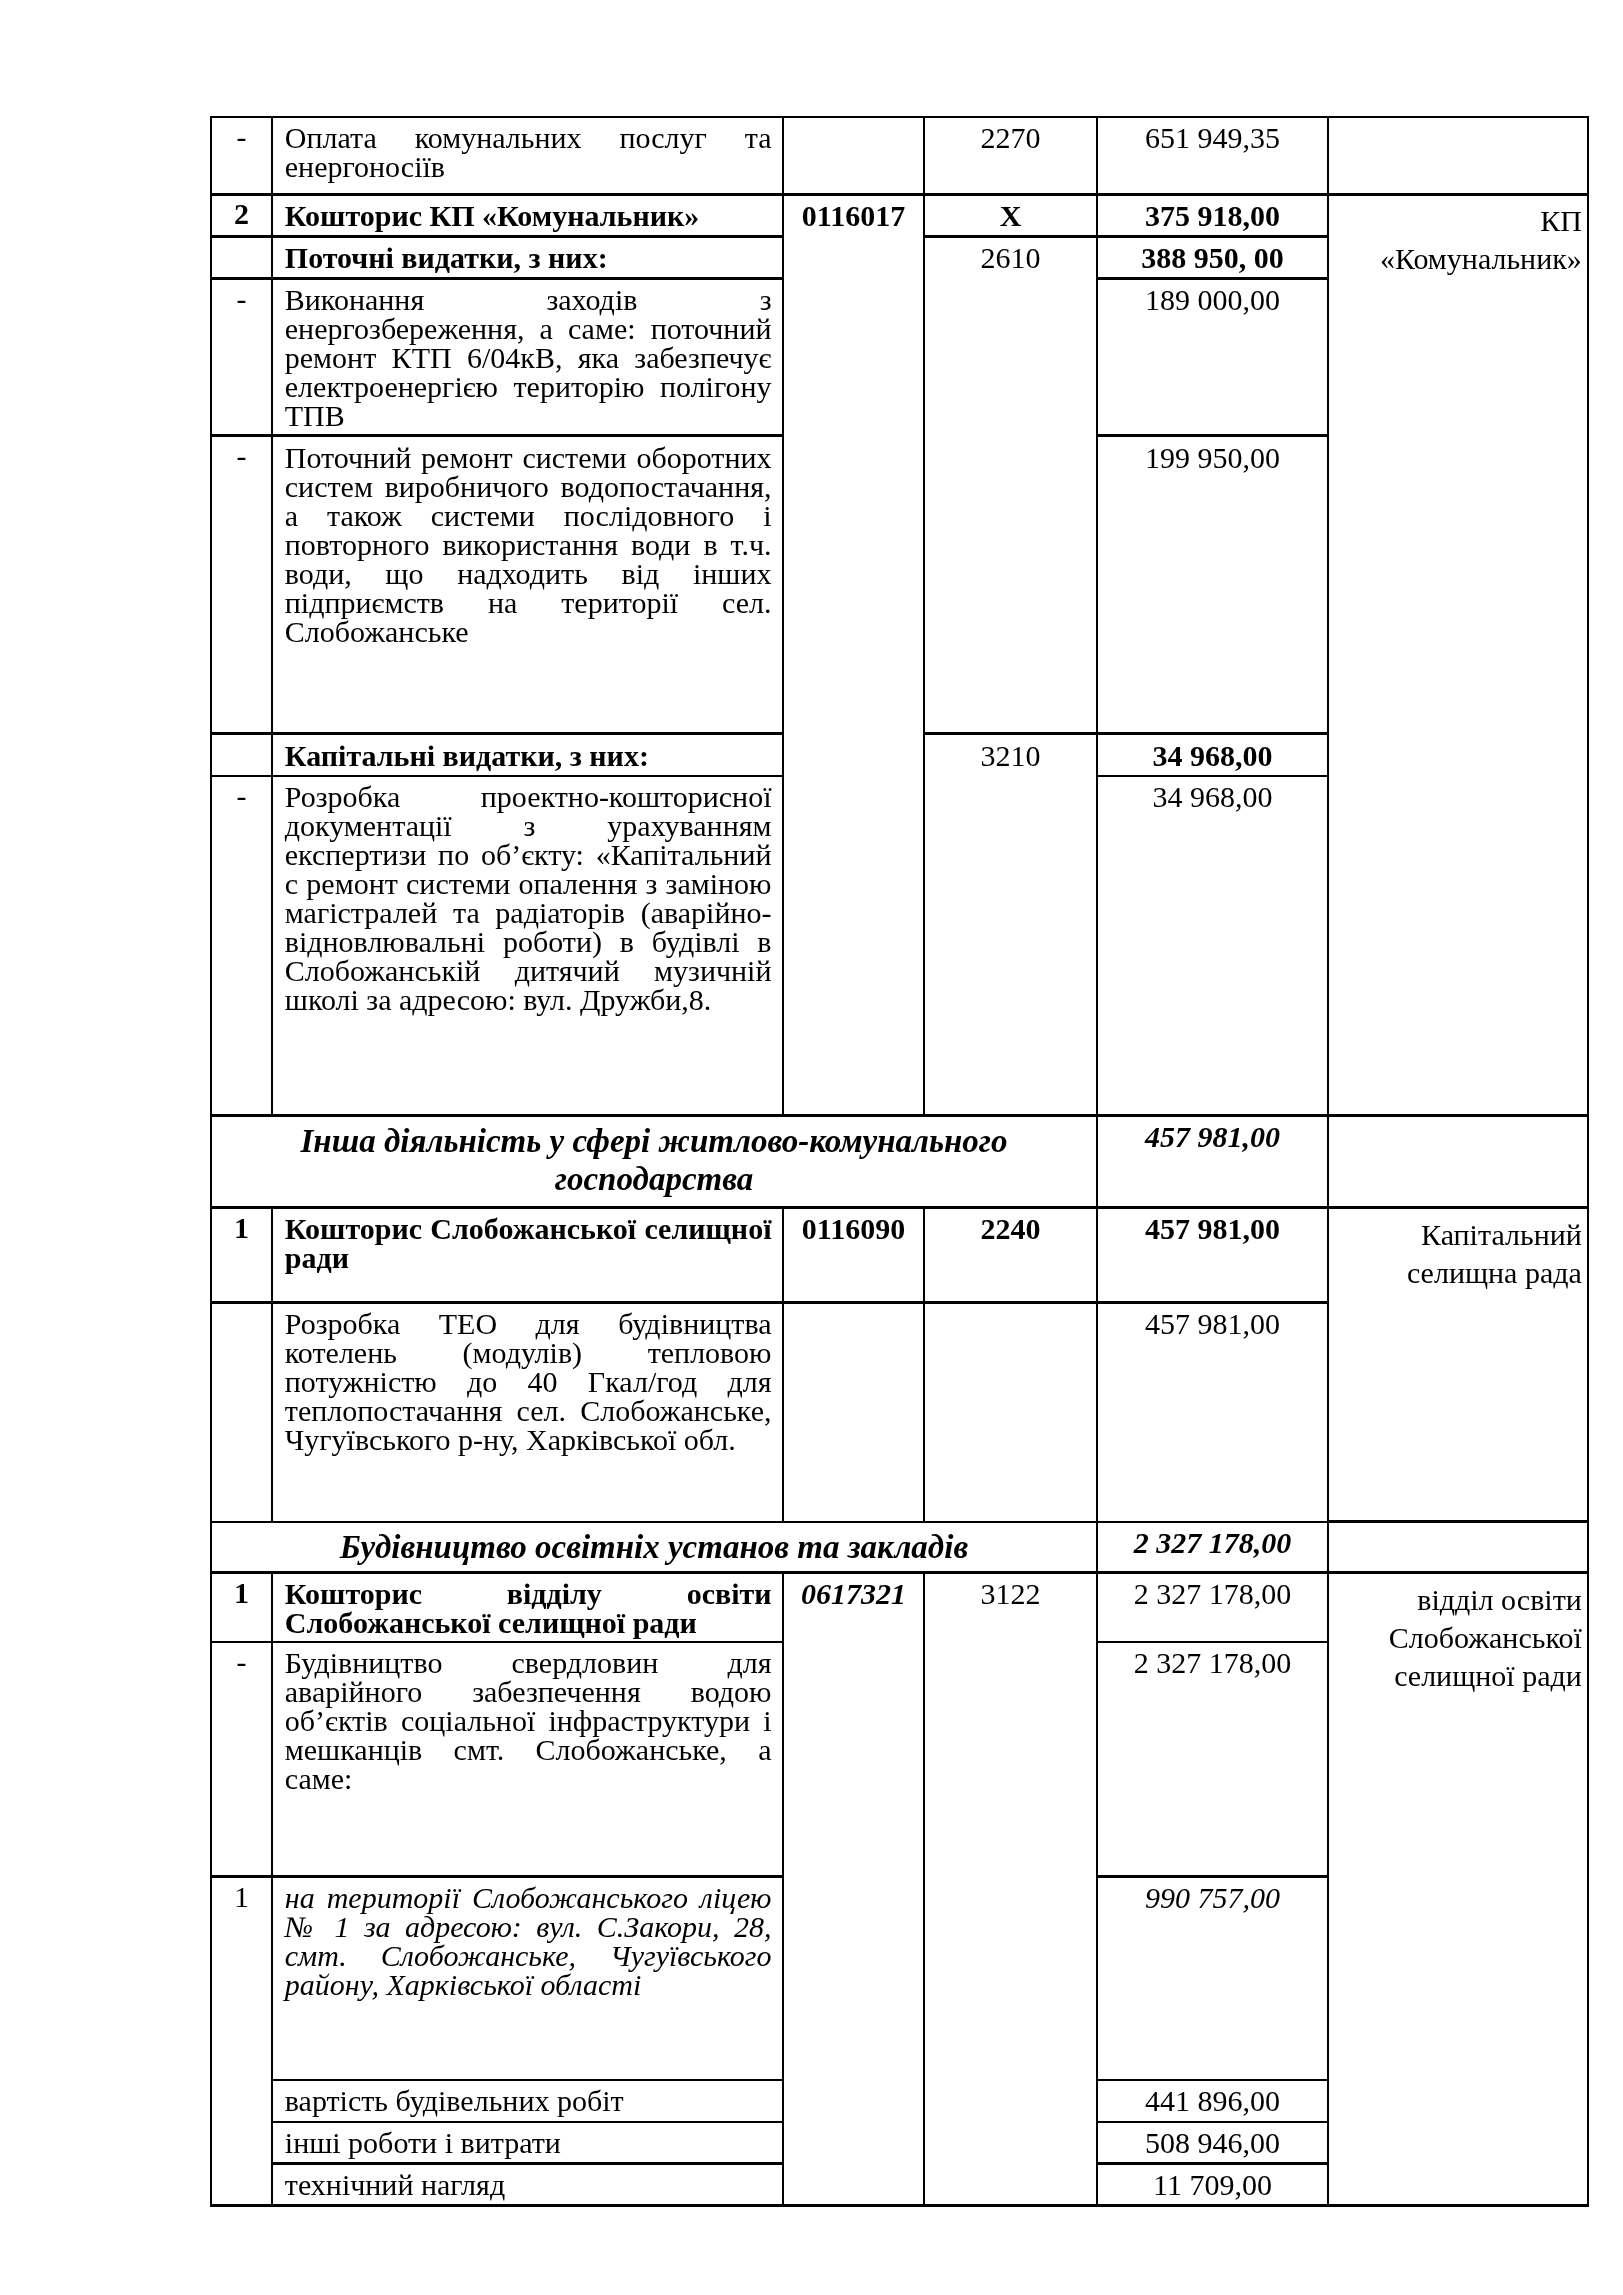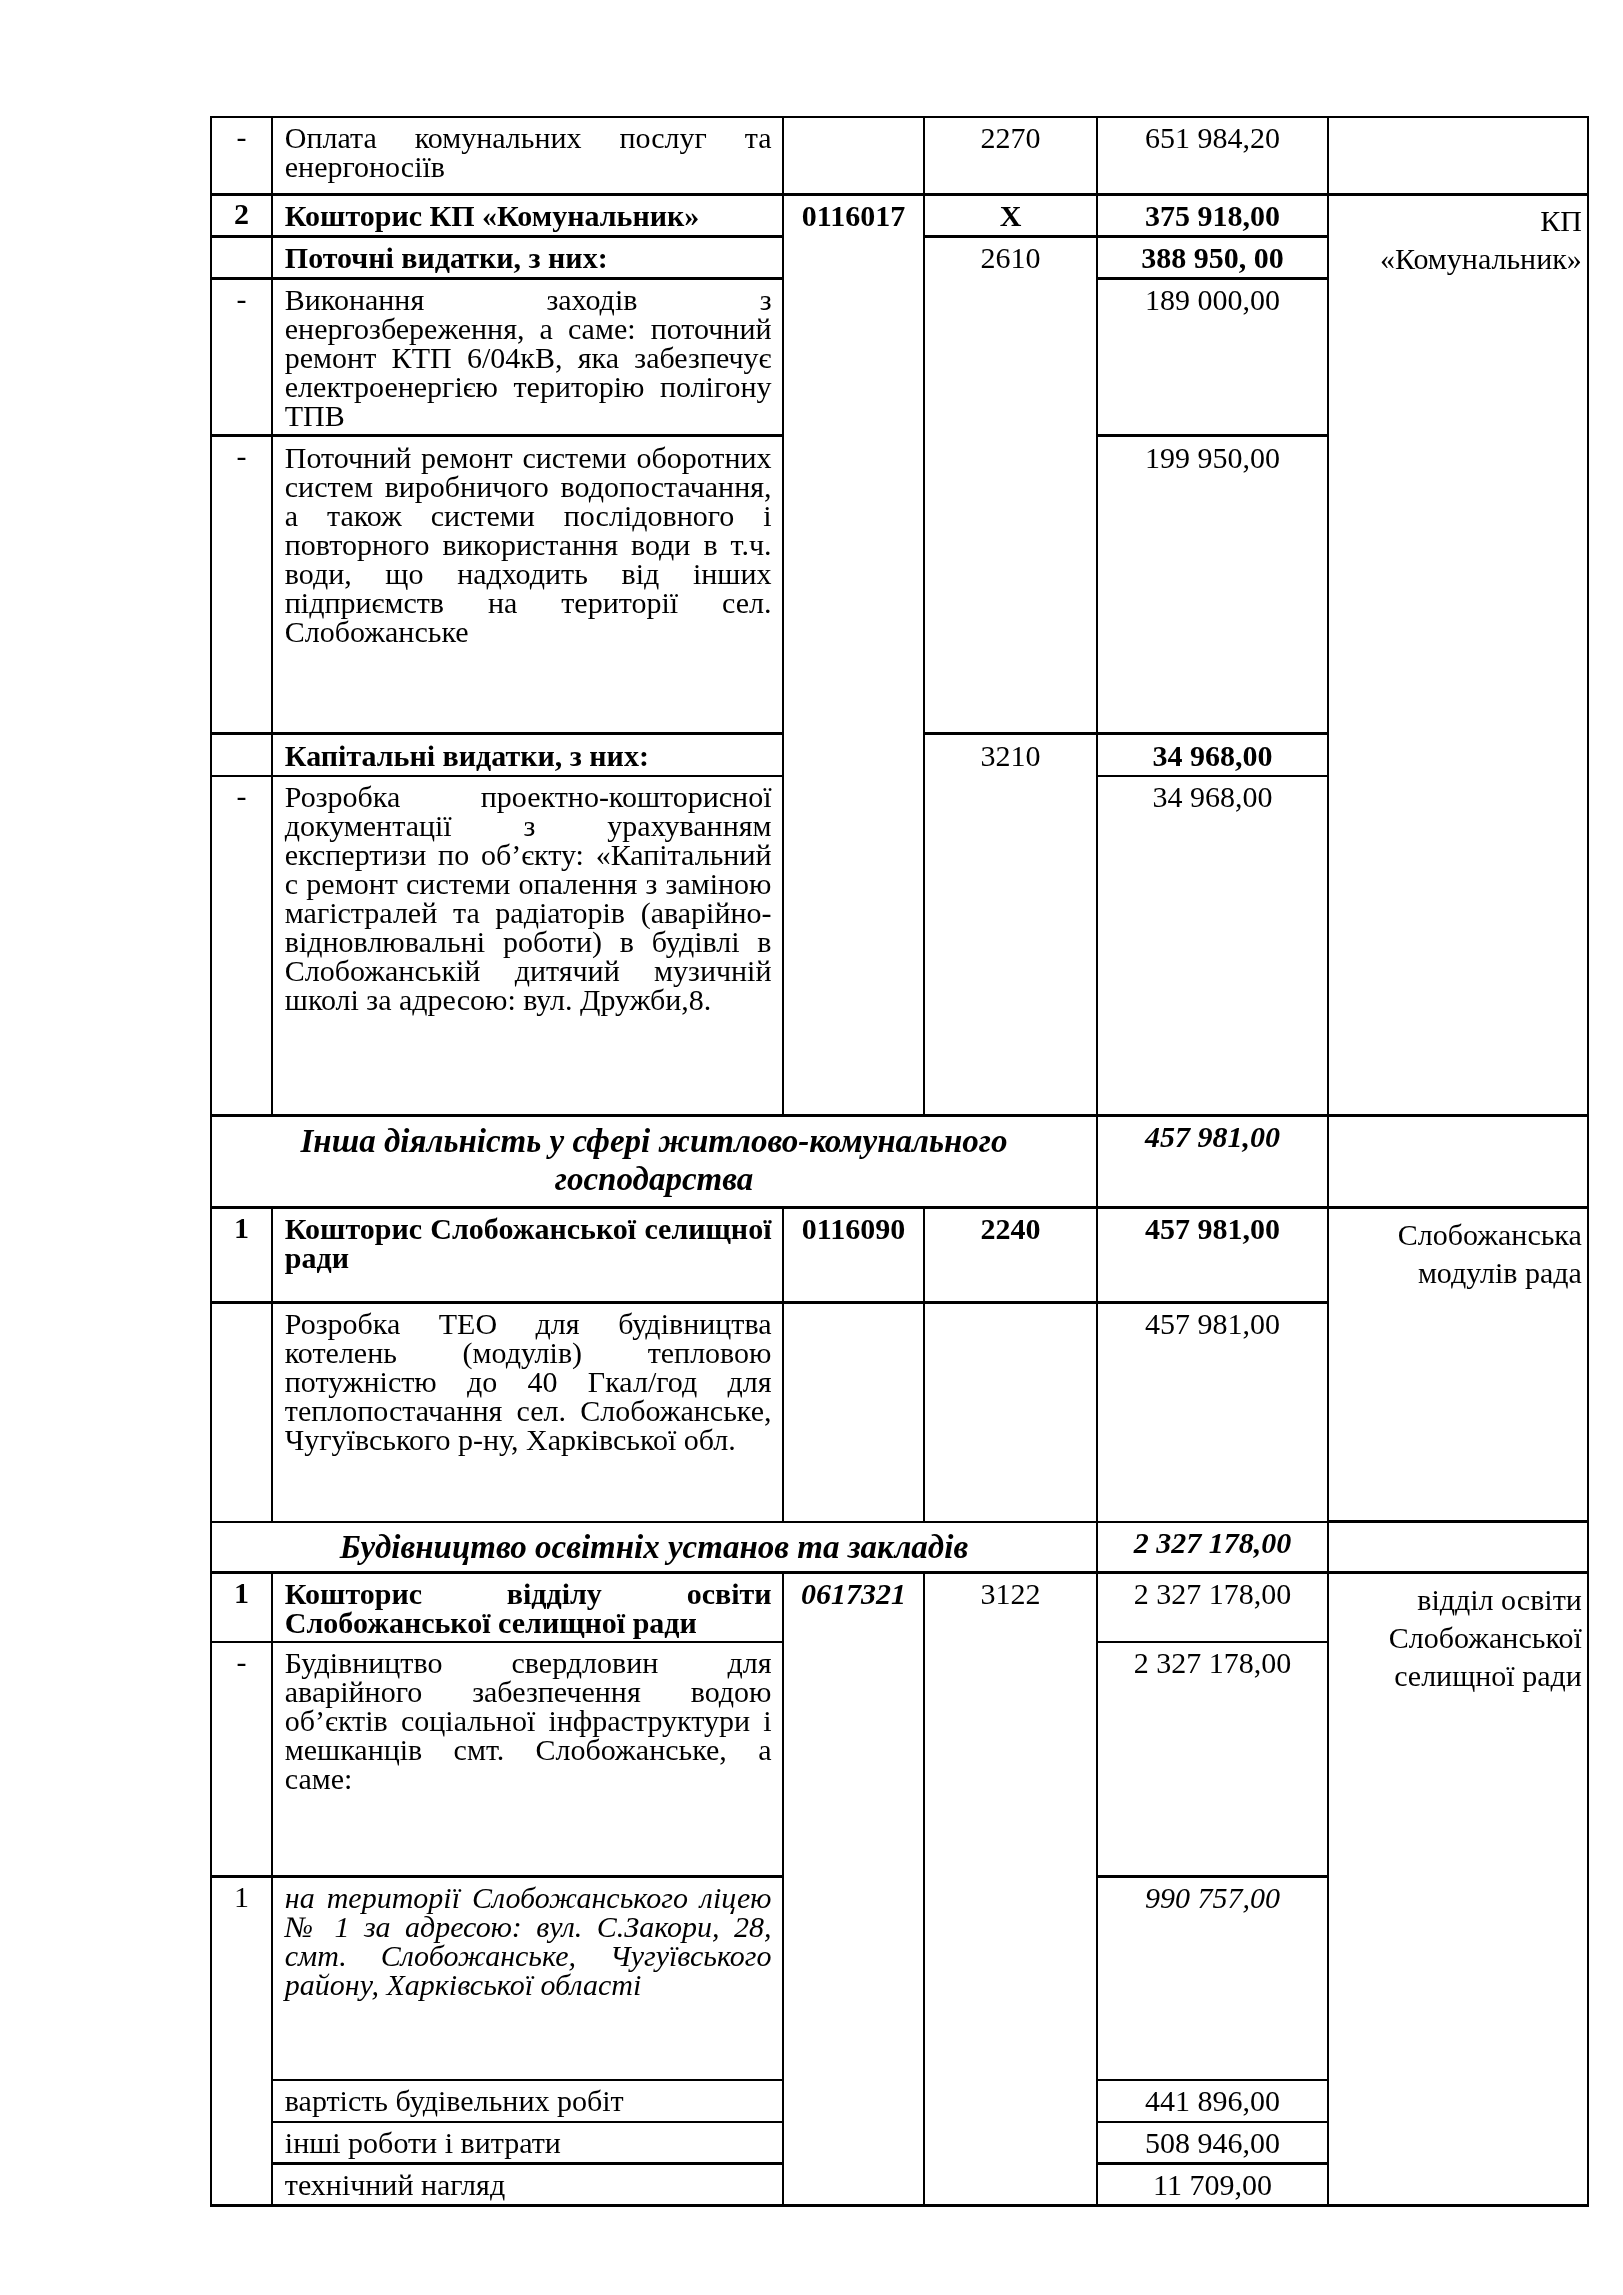--- a/index.html
+++ b/index.html
@@ -91,21 +91,21 @@
         <col class="c-amt">
         <col class="c-inst">
     </colgroup>
 
     <tbody>
         <tr class="r1 hb">
       <td class="num">-</td>
       <td class="desc">Оплата комунальних послуг та енергоносіїв</td>
       <td class="code"></td>
       <td class="kekv">2270</td>
-      <td class="amt">651 984,20</td>
+      <td class="amt">651 949,35</td>
       <td class="inst"></td>
     </tr>
 
     <tr class="r2 hb">
       <td class="num b">2</td>
       <td class="desc b">Кошторис КП «Комунальник»</td>
       <td class="code b" rowspan="6">0116017</td>
       <td class="kekv b">Х</td>
       <td class="amt b">375 918,00</td>
       <td class="inst" rowspan="6">КП «Комунальник»</td>
@@ -148,21 +148,21 @@
       <td class="amt bi">457 981,00</td>
       <td class="inst"></td>
     </tr>
 
     <tr class="r9 hb">
       <td class="num b">1</td>
       <td class="desc b">Кошторис Слобожанської селищної ради</td>
       <td class="code b">0116090</td>
       <td class="kekv b">2240</td>
       <td class="amt b">457 981,00</td>
-      <td class="inst" rowspan="2">Слобожанська модулів рада</td>
+      <td class="inst" rowspan="2">Капітальний селищна рада</td>
     </tr>
 
     <tr class="r10">
       <td class="num"></td>
       <td class="desc">Розробка ТЕО для будівництва котелень (модулів) тепловою потужністю до 40 Гкал/год для теплопостачання сел. Слобожанське, Чугуївського р-ну, Харківської обл.</td>
       <td class="code"></td>
       <td class="kekv"></td>
       <td class="amt">457 981,00</td>
     </tr>
 

